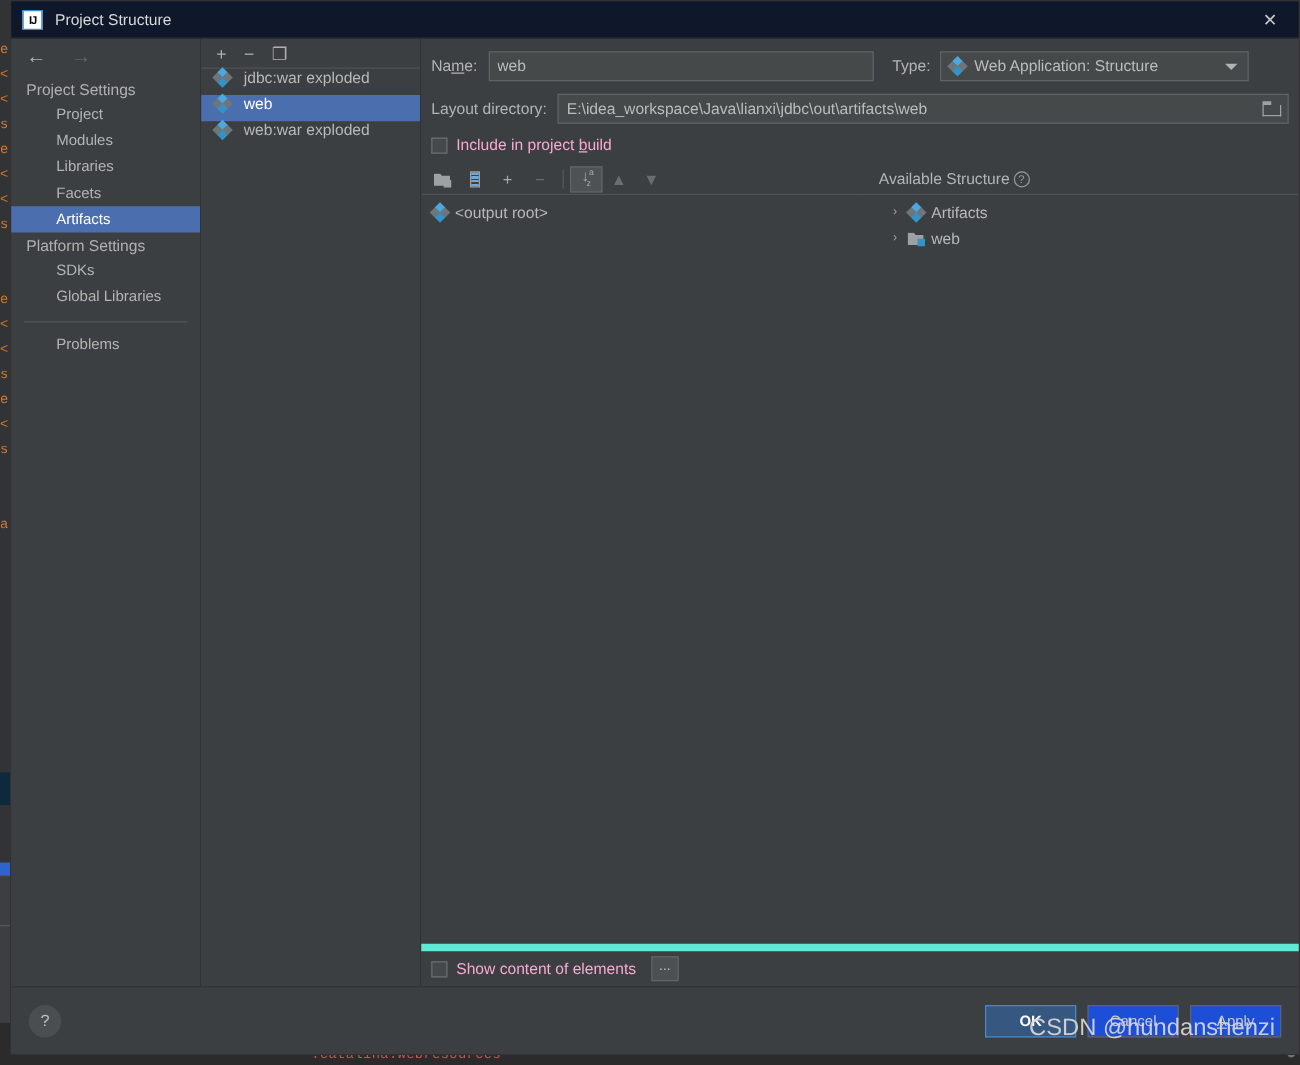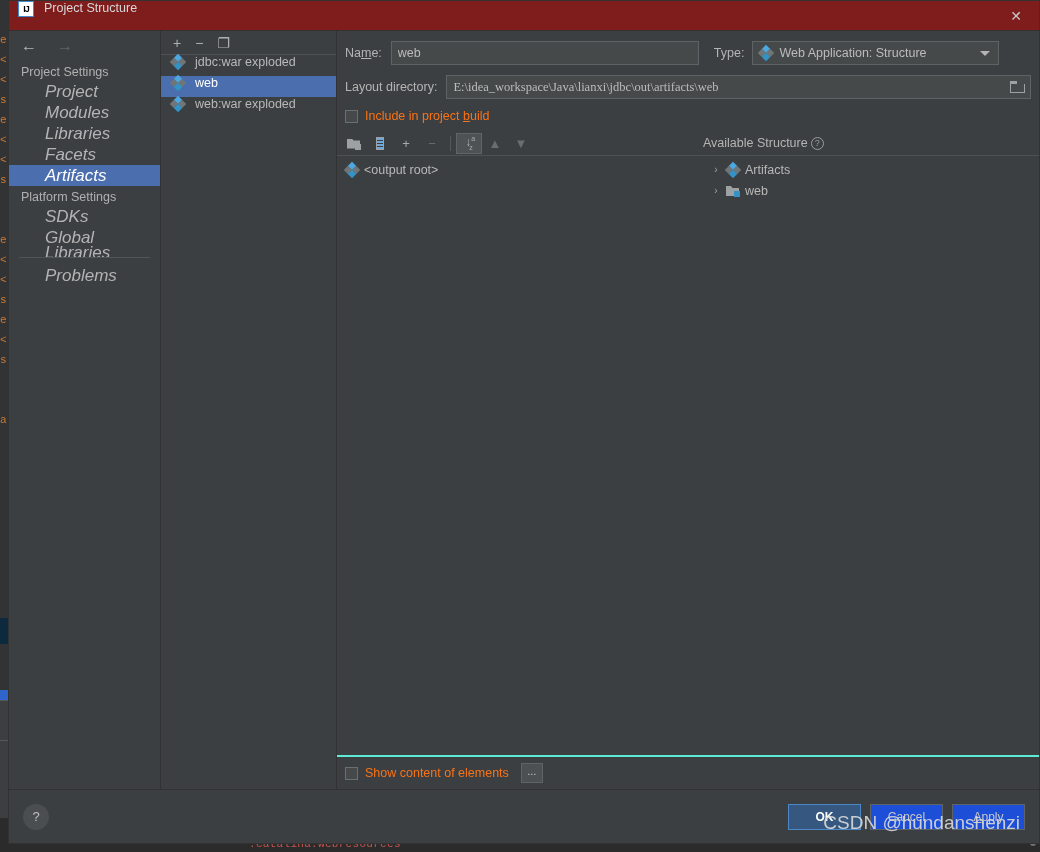--- a/index.html
+++ b/index.html
@@ -69,22 +69,22 @@
 
   
   #dialog {
     position: absolute; left: 8px; top: 0px;
     width: 1032px; height: 844px;
     background: #3c3f41;
     border: 1px solid #323232;
     display: flex; flex-direction: column;
   }
   .titlebar {
-    height: 30px; background: #7f1d1d;
-    display: flex; align-items: flex-start; position: relative;
+    height: 30px; background: #0f172a;
+    display: flex; align-items: center; position: relative;
     flex: 0 0 30px;
   }
   .ij-logo {
     width: 16px; height: 16px; margin-left: 9px;
     background: #ffffff; border: 1px solid #3f8cd1;
     display: flex; align-items: center; justify-content: center;
     font-family: "Liberation Sans", sans-serif;
     font-size: 9px; font-weight: bold; color: #000;
     letter-spacing: -1px;
   }
@@ -113,22 +113,22 @@
   }
   .nav-arrows {
     height: 30px; display: flex; align-items: center; padding-left: 12px; gap: 20px;
   }
   .arrow { font-size: 16px; line-height: 1; color: #b4b4b4; cursor: default; }
   .arrow.disabled { color: #646464; }
   .nav-group {
     padding: 4px 0 2px 12px; font-size: 12.5px; color: #b0b0b0;
   }
   .nav-item {
-    padding: 3px 0 3px 36px; font-size: 17px; color: #b4b4b4;
-    height: 21px; line-height: 15px; cursor: default; font-style: italic;
+    padding: 3px 0 3px 36px; font-size: 12px; color: #b4b4b4;
+    height: 21px; line-height: 15px; cursor: default;
   }
   .nav-item.selected { background: #4b6eaf; color: #ffffff; }
   .nav-sep { height: 1px; background: #515456; margin: 9px 10px 7px 10px; }
 
   
   .artifacts-col {
     width: 176px; background: #3c3f41;
     border-right: 1px solid #323232;
     display: flex; flex-direction: column;
     flex: 0 0 176px;
@@ -193,21 +193,21 @@
   .browse-ico s {
     position: absolute; left: 0; top: 1px; width: 7px; height: 3px;
     background: #9ea1a3; text-decoration: none;
   }
 
   .cb { display: inline-flex; align-items: center; gap: 7px; cursor: default; }
   .cb .box {
     width: 13px; height: 13px; background: #45494a;
     border: 1px solid #6a6f72; flex: 0 0 13px;
   }
-  .cb span { font-size: 12.5px; color: #f97316; }
+  .cb span { font-size: 12.5px; color: #f9a8d4; }
   .cb span u { text-decoration: underline; }
 
   
   .tabs {
     display: flex; align-items: flex-end; gap: 0px;
     padding: 4px 0 0 8px; border-bottom: 1px solid #4e5254;
     height: 28px;
   }
   .tab {
     padding: 4px 11px 5px 11px; font-size: 12.5px; color: #b4b4b4;
@@ -263,21 +263,21 @@
     clip-path: polygon(0 0, 5px 0, 6.5px 2px, 13px 2px, 13px 10px, 0 10px);
   }
   .ico-module b {
     position: absolute; right: 0px; bottom: 0px; width: 6px; height: 6px;
     background: #3592c4;
   }
 
   
   .content-bottom {
     height: 34px; display: flex; align-items: center; gap: 12px;
-    padding-left: 8px; border-top: 2px solid #5eead4;
+    padding-left: 8px; border-top: 6px solid #5eead4;
   }
   .dots-btn {
     width: 22px; height: 20px; background: #4c5052;
     border: 1px solid #5f6466; color: #c0c0c0; font-size: 11px;
     display: flex; align-items: center; justify-content: center;
     padding-bottom: 5px; cursor: default;
   }
 
   
   .footer {
@@ -434,21 +434,21 @@
                 <i></i>
               </span>
             <span>Web Application: Structure</span>
             <span class="caret"></span>
           </div>
         </div>
 
         <div class="row">
           <div class="lbl">Layout directory:</div>
           <div class="browse-wrap" style="margin-left:9px;">
-            <input class="txtfield" style="width: 100%; padding-right: 44px; font-family: Liberation Serif, serif;" value="E:\idea_workspace\Java\lianxi\jdbc\out\artifacts\web">
+            <input class="txtfield" style="width: 100%; padding-right: 44px;" value="E:\idea_workspace\Java\lianxi\jdbc\out\artifacts\web">
             <span class="browse-ico">
                 <s></s>
                 <b></b>
               </span>
           </div>
         </div>
 
         <div class="row" style="margin-bottom:8px;">
           <label class="cb">
             <span class="box"></span>

